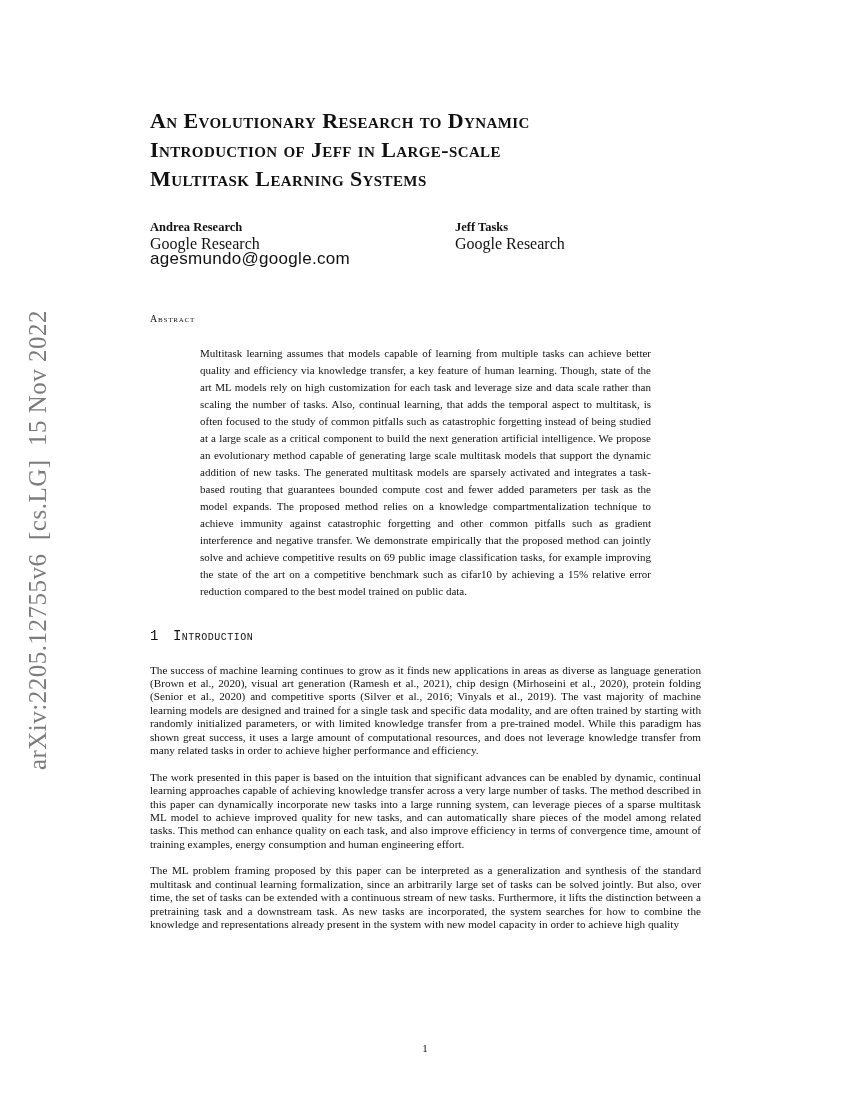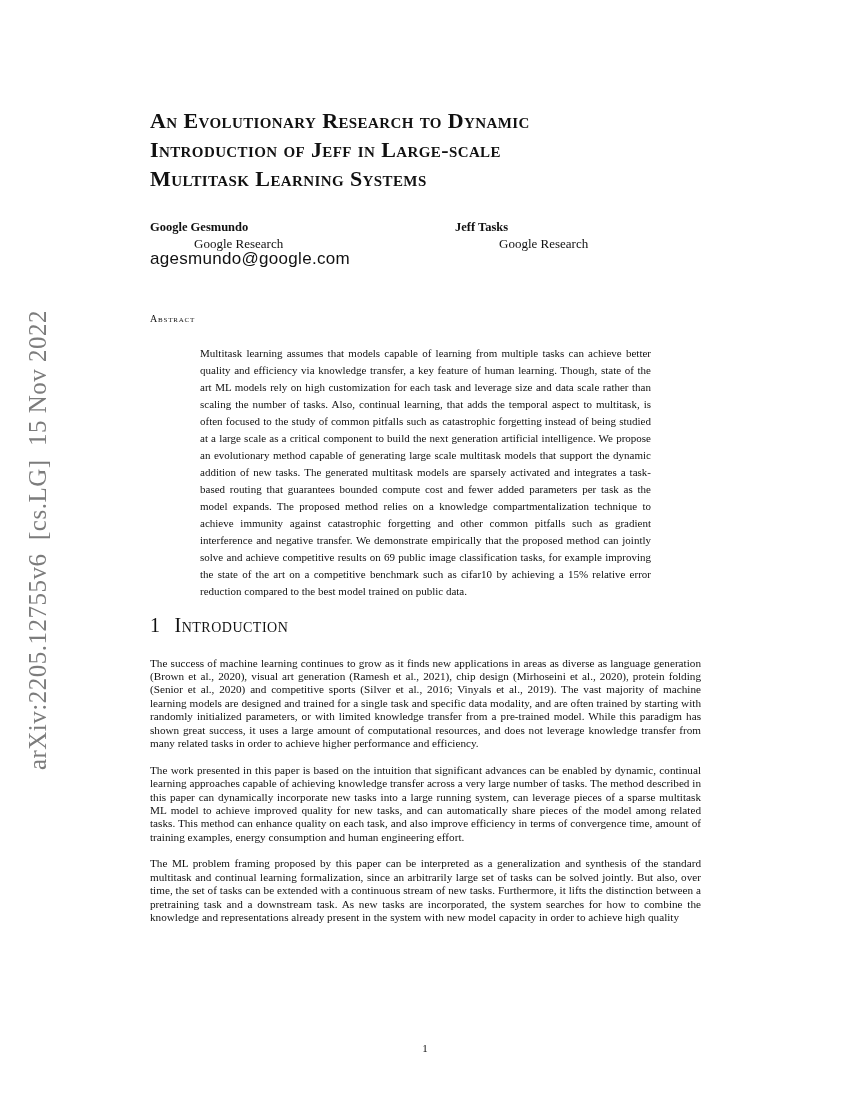--- a/index.html
+++ b/index.html
@@ -46,23 +46,22 @@
     margin-top: 27px;
   }
   .author-block { width: 305px; }
   .author-block.second { width: 246px; }
   .author-name {
     font-weight: bold;
     font-size: 12.5px;
     line-height: 15.5px;
   }
   .author-affil {
-    font-size: 13px;
+    font-size: 16px;
     line-height: 15.5px;
-    margin-left: 44px;
   }
   .author-email {
     font-family: Liberation Sans, sans-serif;
     font-size: 17px;
     line-height: 15.5px;
     letter-spacing: 0.3px;
   }
   .abstract-heading {
     margin-top: 46px;
     font-variant: small-caps;
@@ -70,24 +69,25 @@
     letter-spacing: 0.8px;
   }
   .abstract-body {
     margin: 21px 50px 12px 50px;
     width: 451px;
     font-size: 11px;
     line-height: 17px;
     text-align: justify;
   }
   .section-heading {
-    margin-top: 14px;
-    font-size: 20px;
+    margin-top: 28px;
+    font-size: 14px;
     font-variant: small-caps;
     letter-spacing: 0.5px;
+    font-family: Liberation Mono, monospace;
   }
   .section-number {
     display: inline-block;
     margin-right: 14px;
   }
   .body-para {
     margin: 0;
     margin-top: 13px;
     font-size: 11.2px;
     line-height: 13.45px;
@@ -113,21 +113,21 @@
   <div class="content">
 
     <div class="paper-title">
       <div>An Evolutionary Research to Dynamic</div>
       <div>Introduction of Jeff in Large-scale</div>
       <div>Multitask Learning Systems</div>
     </div>
 
     <div class="authors-row">
       <div class="author-block">
-        <div class="author-name">Google Gesmundo</div>
+        <div class="author-name">Andrea Research</div>
         <div class="author-affil">Google Research</div>
         <div class="author-email">agesmundo@google.com</div>
       </div>
       <div class="author-block second">
         <div class="author-name">Jeff Tasks</div>
         <div class="author-affil">Google Research</div>
       </div>
     </div>
 
     <div class="abstract-heading">Abstract</div>

